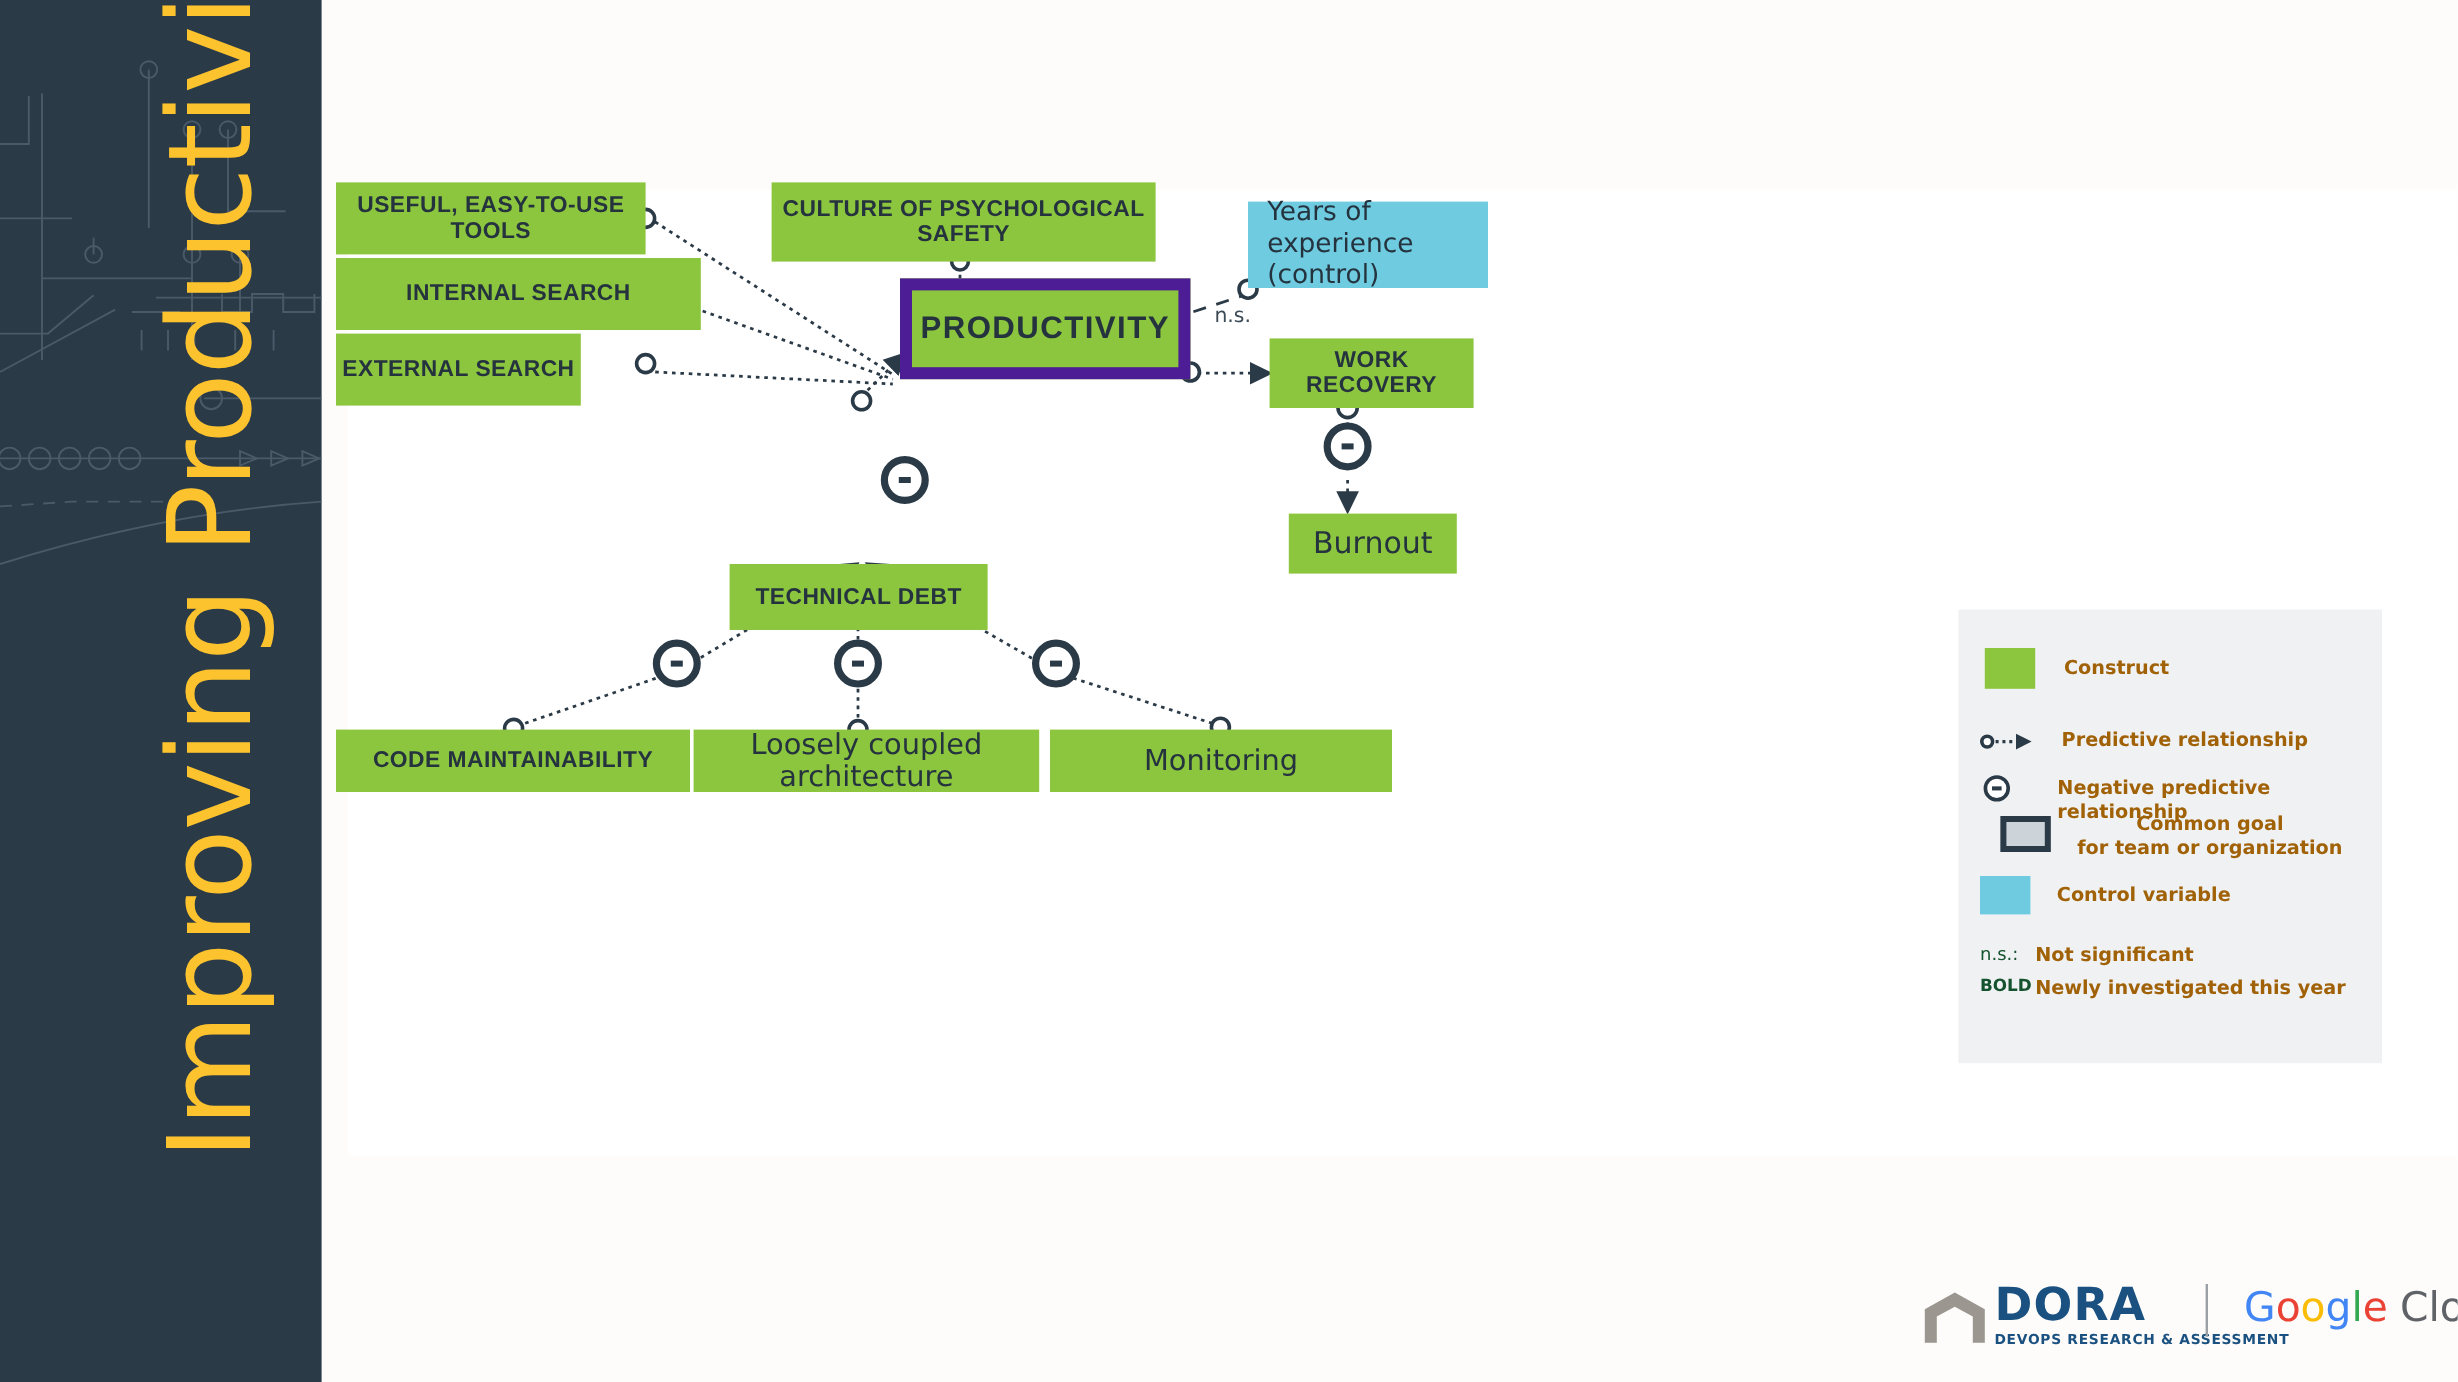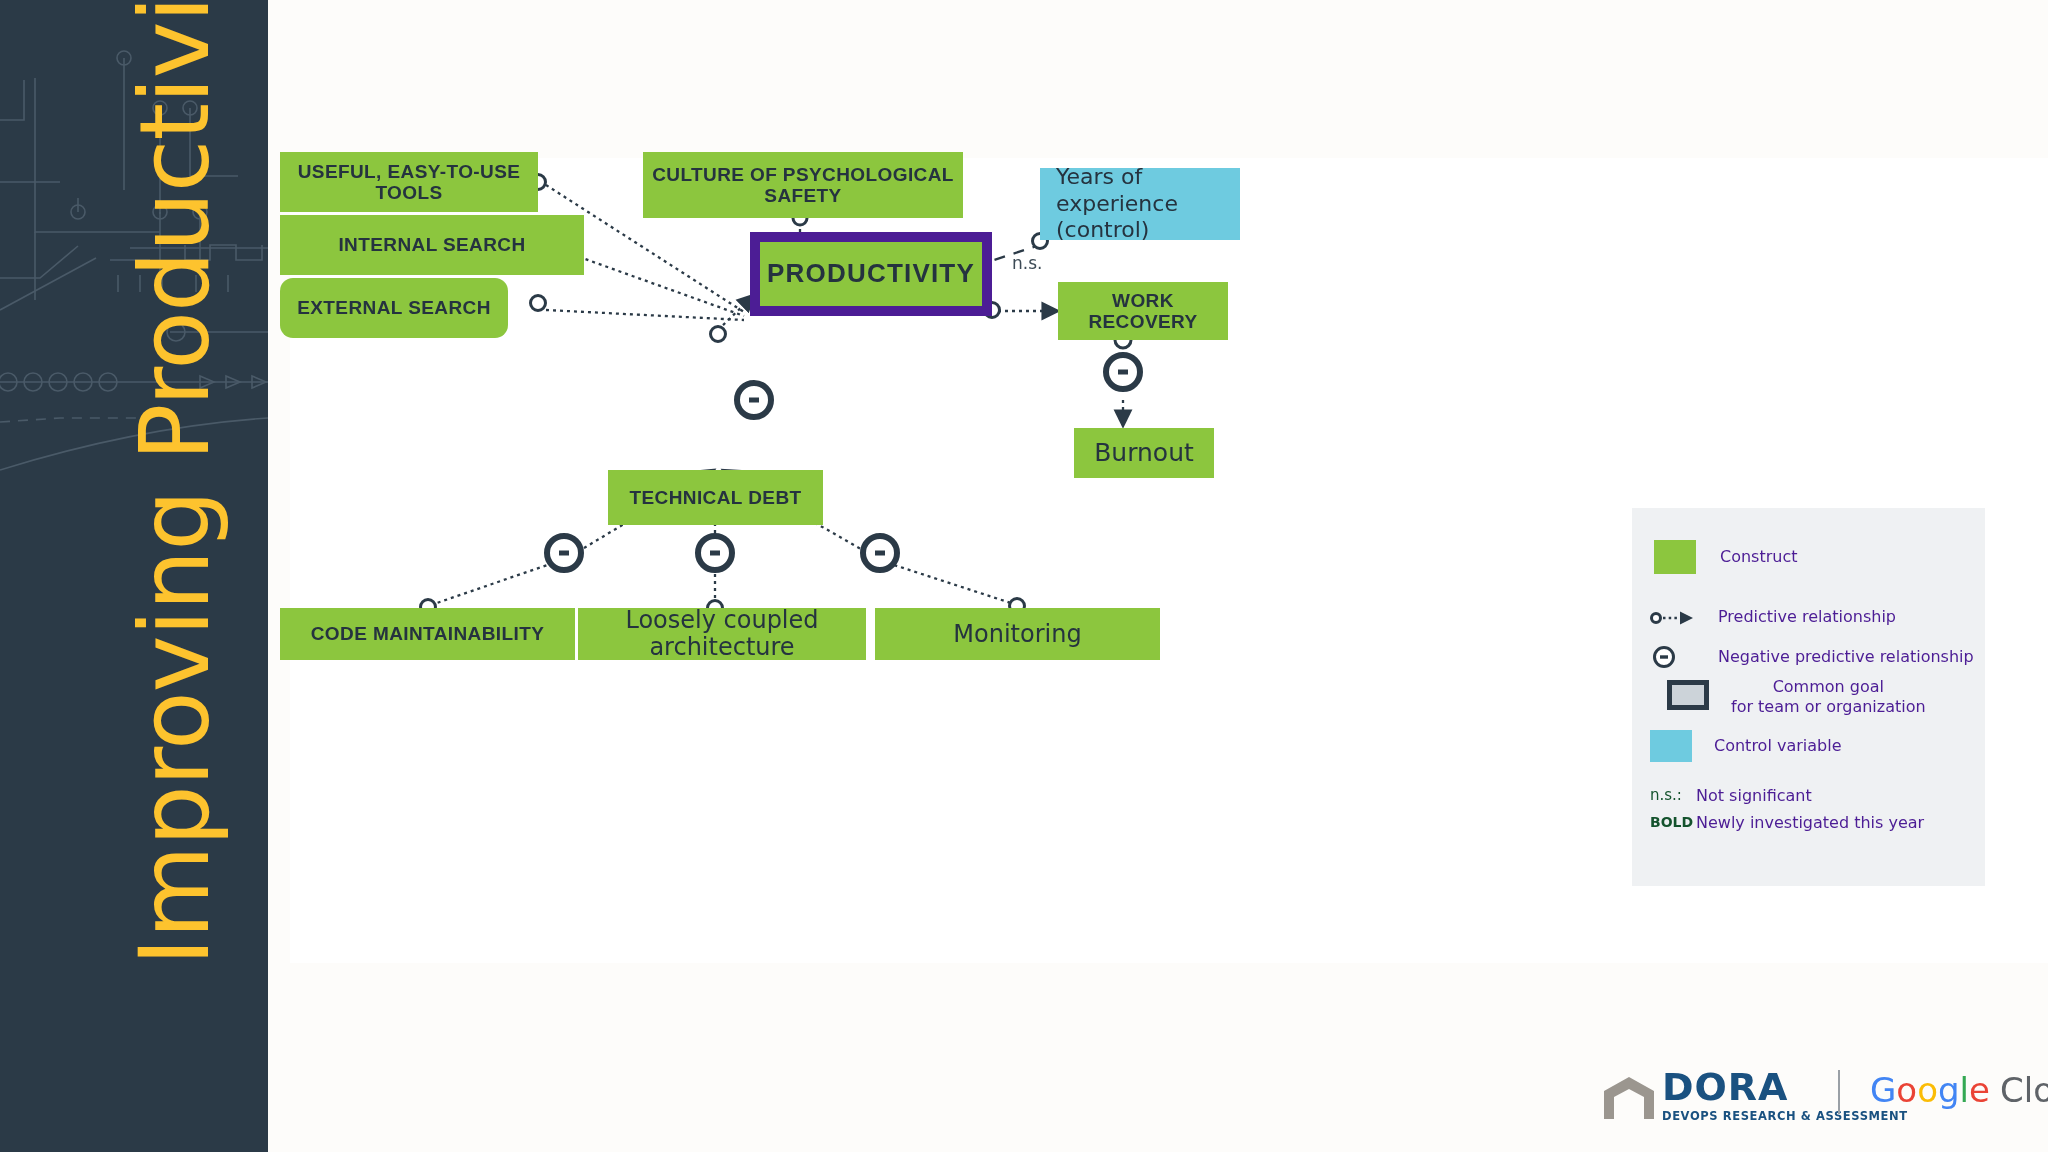--- a/index.html
+++ b/index.html
@@ -78,22 +78,22 @@
     font-family:"DejaVu Sans", sans-serif;
   }
 
   
   #legend{
     position:absolute;left:1632px;top:508px;width:353px;height:378px;
     background:#eff1f3;
   }
   .lg-row{position:absolute;display:flex;align-items:flex-start;}
   .lg-text{
-    color:#4c1d95;font-size:16px;line-height:1.28;
-    font-family:"DejaVu Sans", sans-serif;white-space:pre-line;
+    color:#a16207;font-size:16px;line-height:1.28;
+    font-family:"DejaVu Sans", sans-serif;white-space:pre-line;font-weight:bold;
   }
   .lg-swatch{width:42px;height:34px;}
   .lg-key{
     width:46px;color:#14532d;font-size:15px;font-family:"DejaVu Sans", sans-serif;
   }
   .lg-key.b{font-weight:bold;font-size:14px;}
 
   
   #footer{position:absolute;left:1600px;top:1068px;width:430px;height:62px;}
   .gc-g{font-size:34px;font-family:"DejaVu Sans", sans-serif;font-weight:400;}
@@ -237,21 +237,21 @@
         </g>
       </g>
     </svg>
 
     <div class="node bold" id="n-culture" style="left:375px;top:152px;width:320px;height:66px;">CULTURE OF PSYCHOLOGICAL SAFETY</div>
 
     <div class="node bold" id="n-tools" style="left:12px;top:152px;width:258px;height:60px;">USEFUL, EASY-TO-USE TOOLS</div>
 
     <div class="node bold" id="n-internal" style="left:12px;top:215px;width:304px;height:60px;">INTERNAL SEARCH</div>
 
-    <div class="node bold" id="n-external" style="left:12px;top:278px;width:228px;height:60px;border-radius:13px;">EXTERNAL SEARCH</div>
+    <div class="node bold" id="n-external" style="left:12px;top:278px;width:204px;height:60px;">EXTERNAL SEARCH</div>
 
     <div class="node bold" id="n-productivity" style="left:482px;top:316px;width:242px;height:84px;
                 transform:translateY(-84px);">PRODUCTIVITY</div>
 
     <div class="node normal control" id="n-experience" style="left:772px;top:228px;width:200px;height:72px;
                 transform:translateY(-60px);font-size:22px;line-height:1.2;">Years of experience
 (control)</div>
 
     <div class="node bold" id="n-recovery" style="left:790px;top:282px;width:170px;height:58px;">WORK RECOVERY</div>
 

